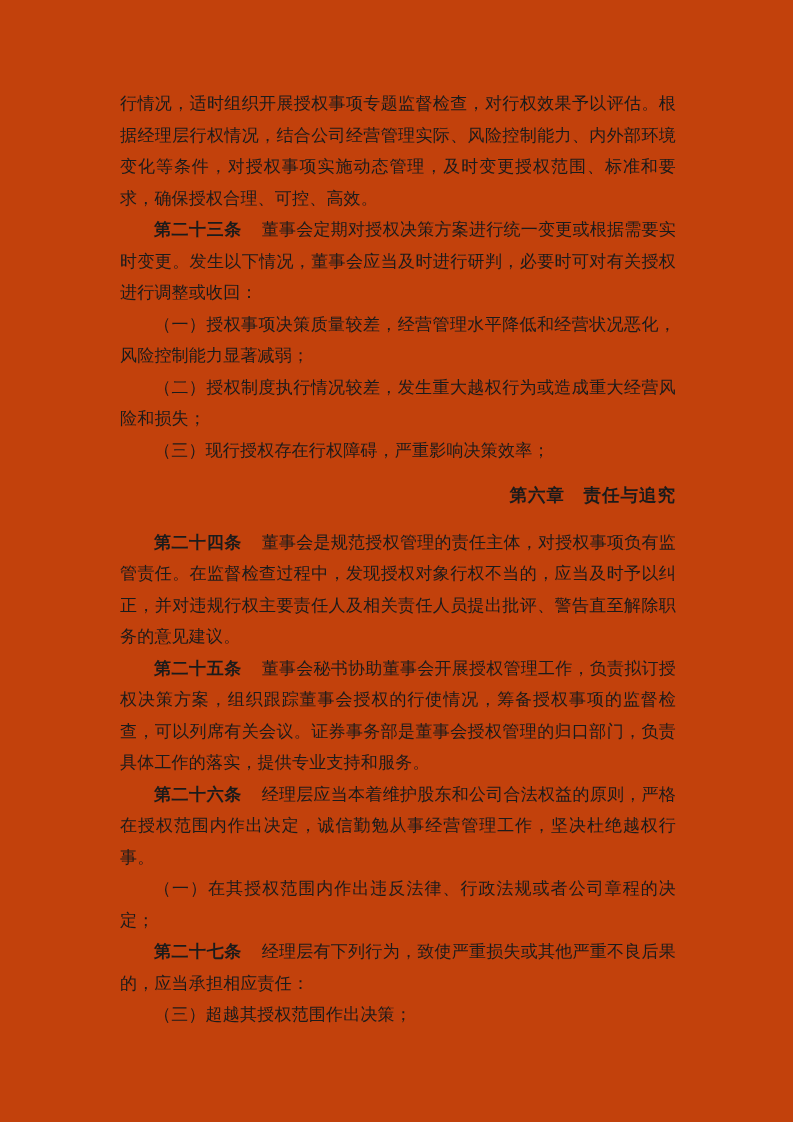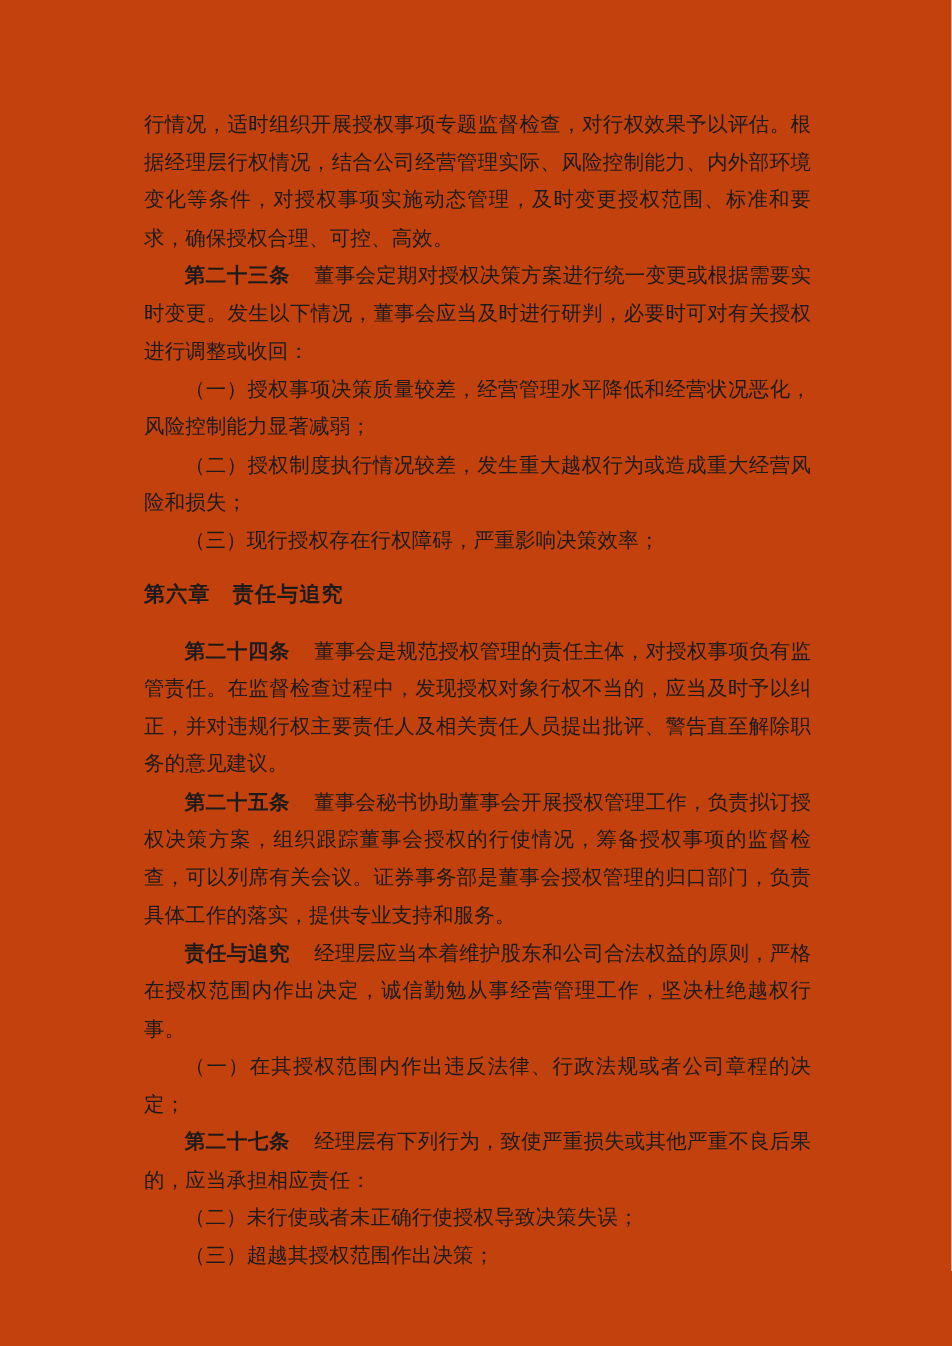--- a/index.html
+++ b/index.html
@@ -37,36 +37,35 @@
     font-family: "Liberation Sans", "DejaVu Sans", sans-serif;
     margin-right: 20px;
     letter-spacing: 0.5px;
   }
   .chapter-heading {
     margin: 14px 0 15px 0;
     font-size: 17.5px;
     line-height: 31.5px;
     font-weight: bold;
     font-family: "Liberation Sans", "DejaVu Sans", sans-serif;
-    text-align: left;
+    text-align: right;
     letter-spacing: 1px;
   }
 </style>
 </head>
 <body>
 
 <div class="page">
   <div class="content" id="content">
       <p class="para"><span>行情况，适时组织开展授权事项专题监督检查，对行权效果予以评估。根据经理层行权情况，结合公司经营管理实际、风险控制能力、内外部环境变化等条件，对授权事项实施动态管理，及时变更授权范围、标准和要求，确保授权合理、可控、高效。</span></p>
       <p class="para indent"><span class="article-no">第二十三条</span><span>董事会定期对授权决策方案进行统一变更或根据需要实时变更。发生以下情况，董事会应当及时进行研判，必要时可对有关授权进行调整或收回：</span></p>
       <p class="para indent"><span>（一）授权事项决策质量较差，经营管理水平降低和经营状况恶化，风险控制能力显著减弱；</span></p>
       <p class="para indent"><span>（二）授权制度执行情况较差，发生重大越权行为或造成重大经营风险和损失；</span></p>
       <p class="para indent"><span>（三）现行授权存在行权障碍，严重影响决策效率；</span></p>
       <div class="chapter-heading">第六章　责任与追究</div>
       <p class="para indent"><span class="article-no">第二十四条</span><span>董事会是规范授权管理的责任主体，对授权事项负有监管责任。在监督检查过程中，发现授权对象行权不当的，应当及时予以纠正，并对违规行权主要责任人及相关责任人员提出批评、警告直至解除职务的意见建议。</span></p>
       <p class="para indent"><span class="article-no">第二十五条</span><span>董事会秘书协助董事会开展授权管理工作，负责拟订授权决策方案，组织跟踪董事会授权的行使情况，筹备授权事项的监督检查，可以列席有关会议。证券事务部是董事会授权管理的归口部门，负责具体工作的落实，提供专业支持和服务。</span></p>
-      <p class="para indent"><span class="article-no">责任与追究</span><span>经理层应当本着维护股东和公司合法权益的原则，严格在授权范围内作出决定，诚信勤勉从事经营管理工作，坚决杜绝越权行事。</span></p>
+      <p class="para indent"><span class="article-no">第二十六条</span><span>经理层应当本着维护股东和公司合法权益的原则，严格在授权范围内作出决定，诚信勤勉从事经营管理工作，坚决杜绝越权行事。</span></p>
       <p class="para indent"><span>（一）在其授权范围内作出违反法律、行政法规或者公司章程的决定；</span></p>
       <p class="para indent"><span class="article-no">第二十七条</span><span>经理层有下列行为，致使严重损失或其他严重不良后果的，应当承担相应责任：</span></p>
-      <p class="para indent"><span>（二）未行使或者未正确行使授权导致决策失误；</span></p>
       <p class="para indent"><span>（三）超越其授权范围作出决策；</span></p>
     </div>
 </div>
 
 </body></html>

